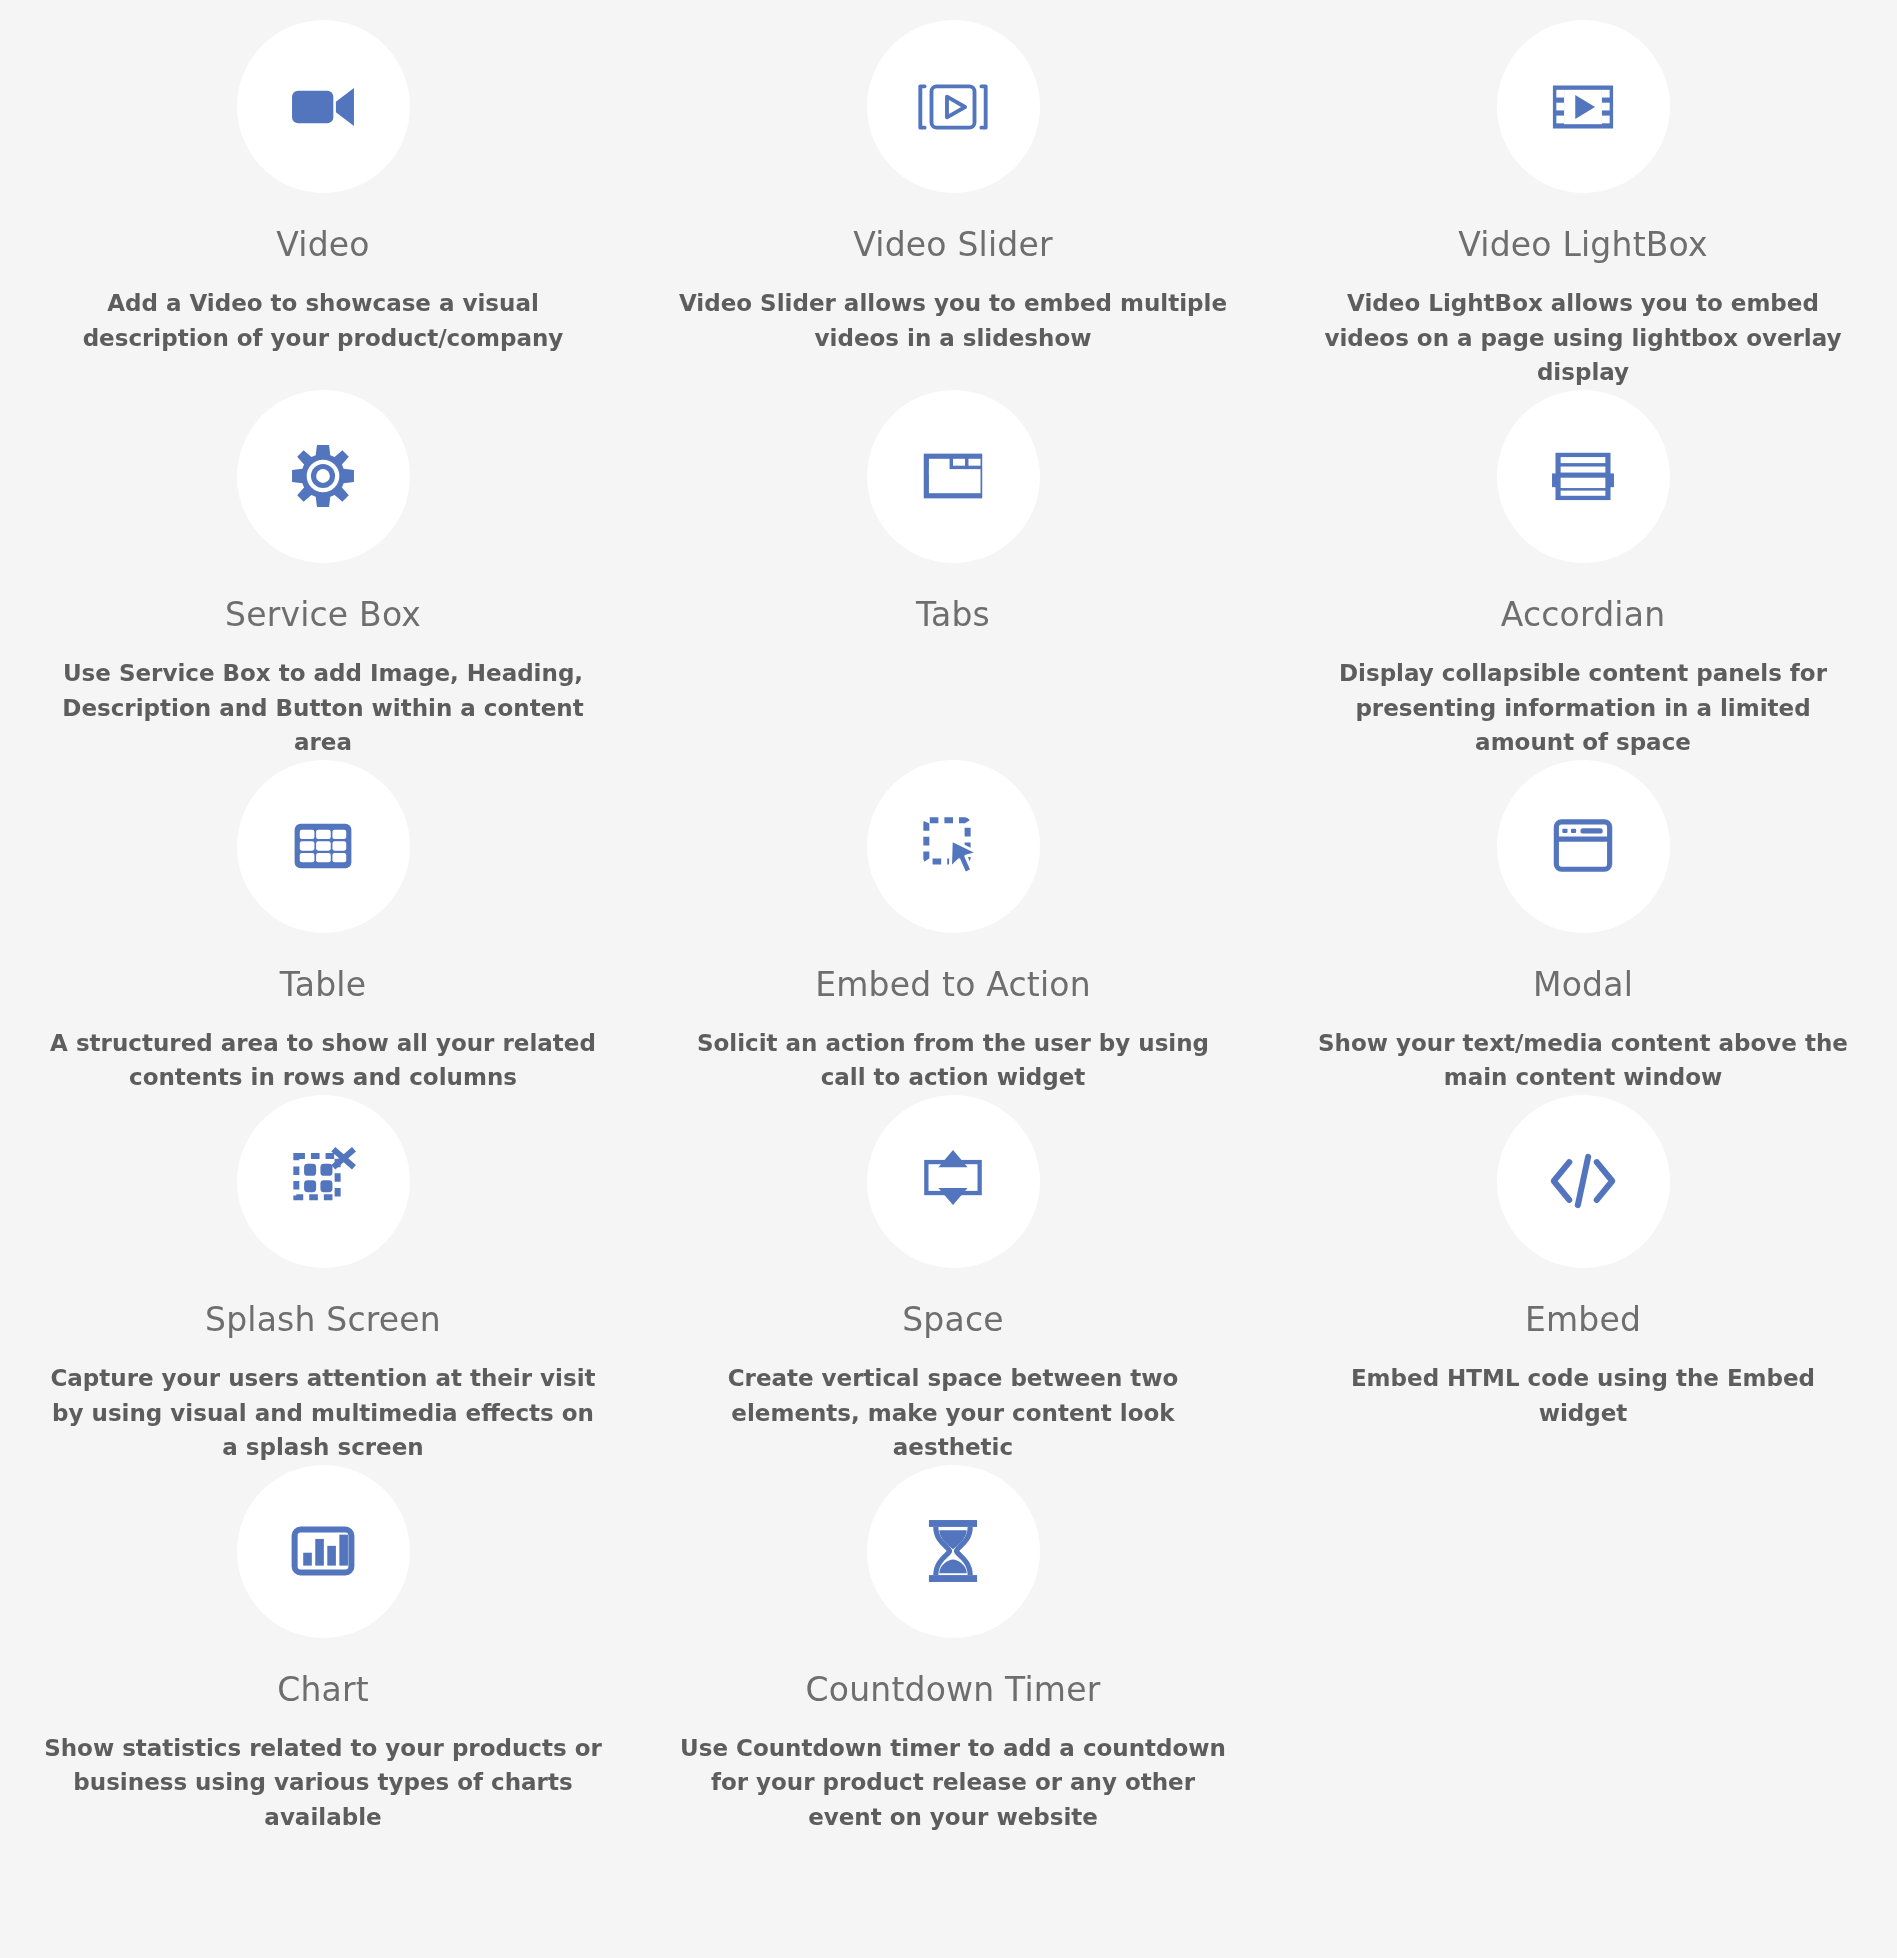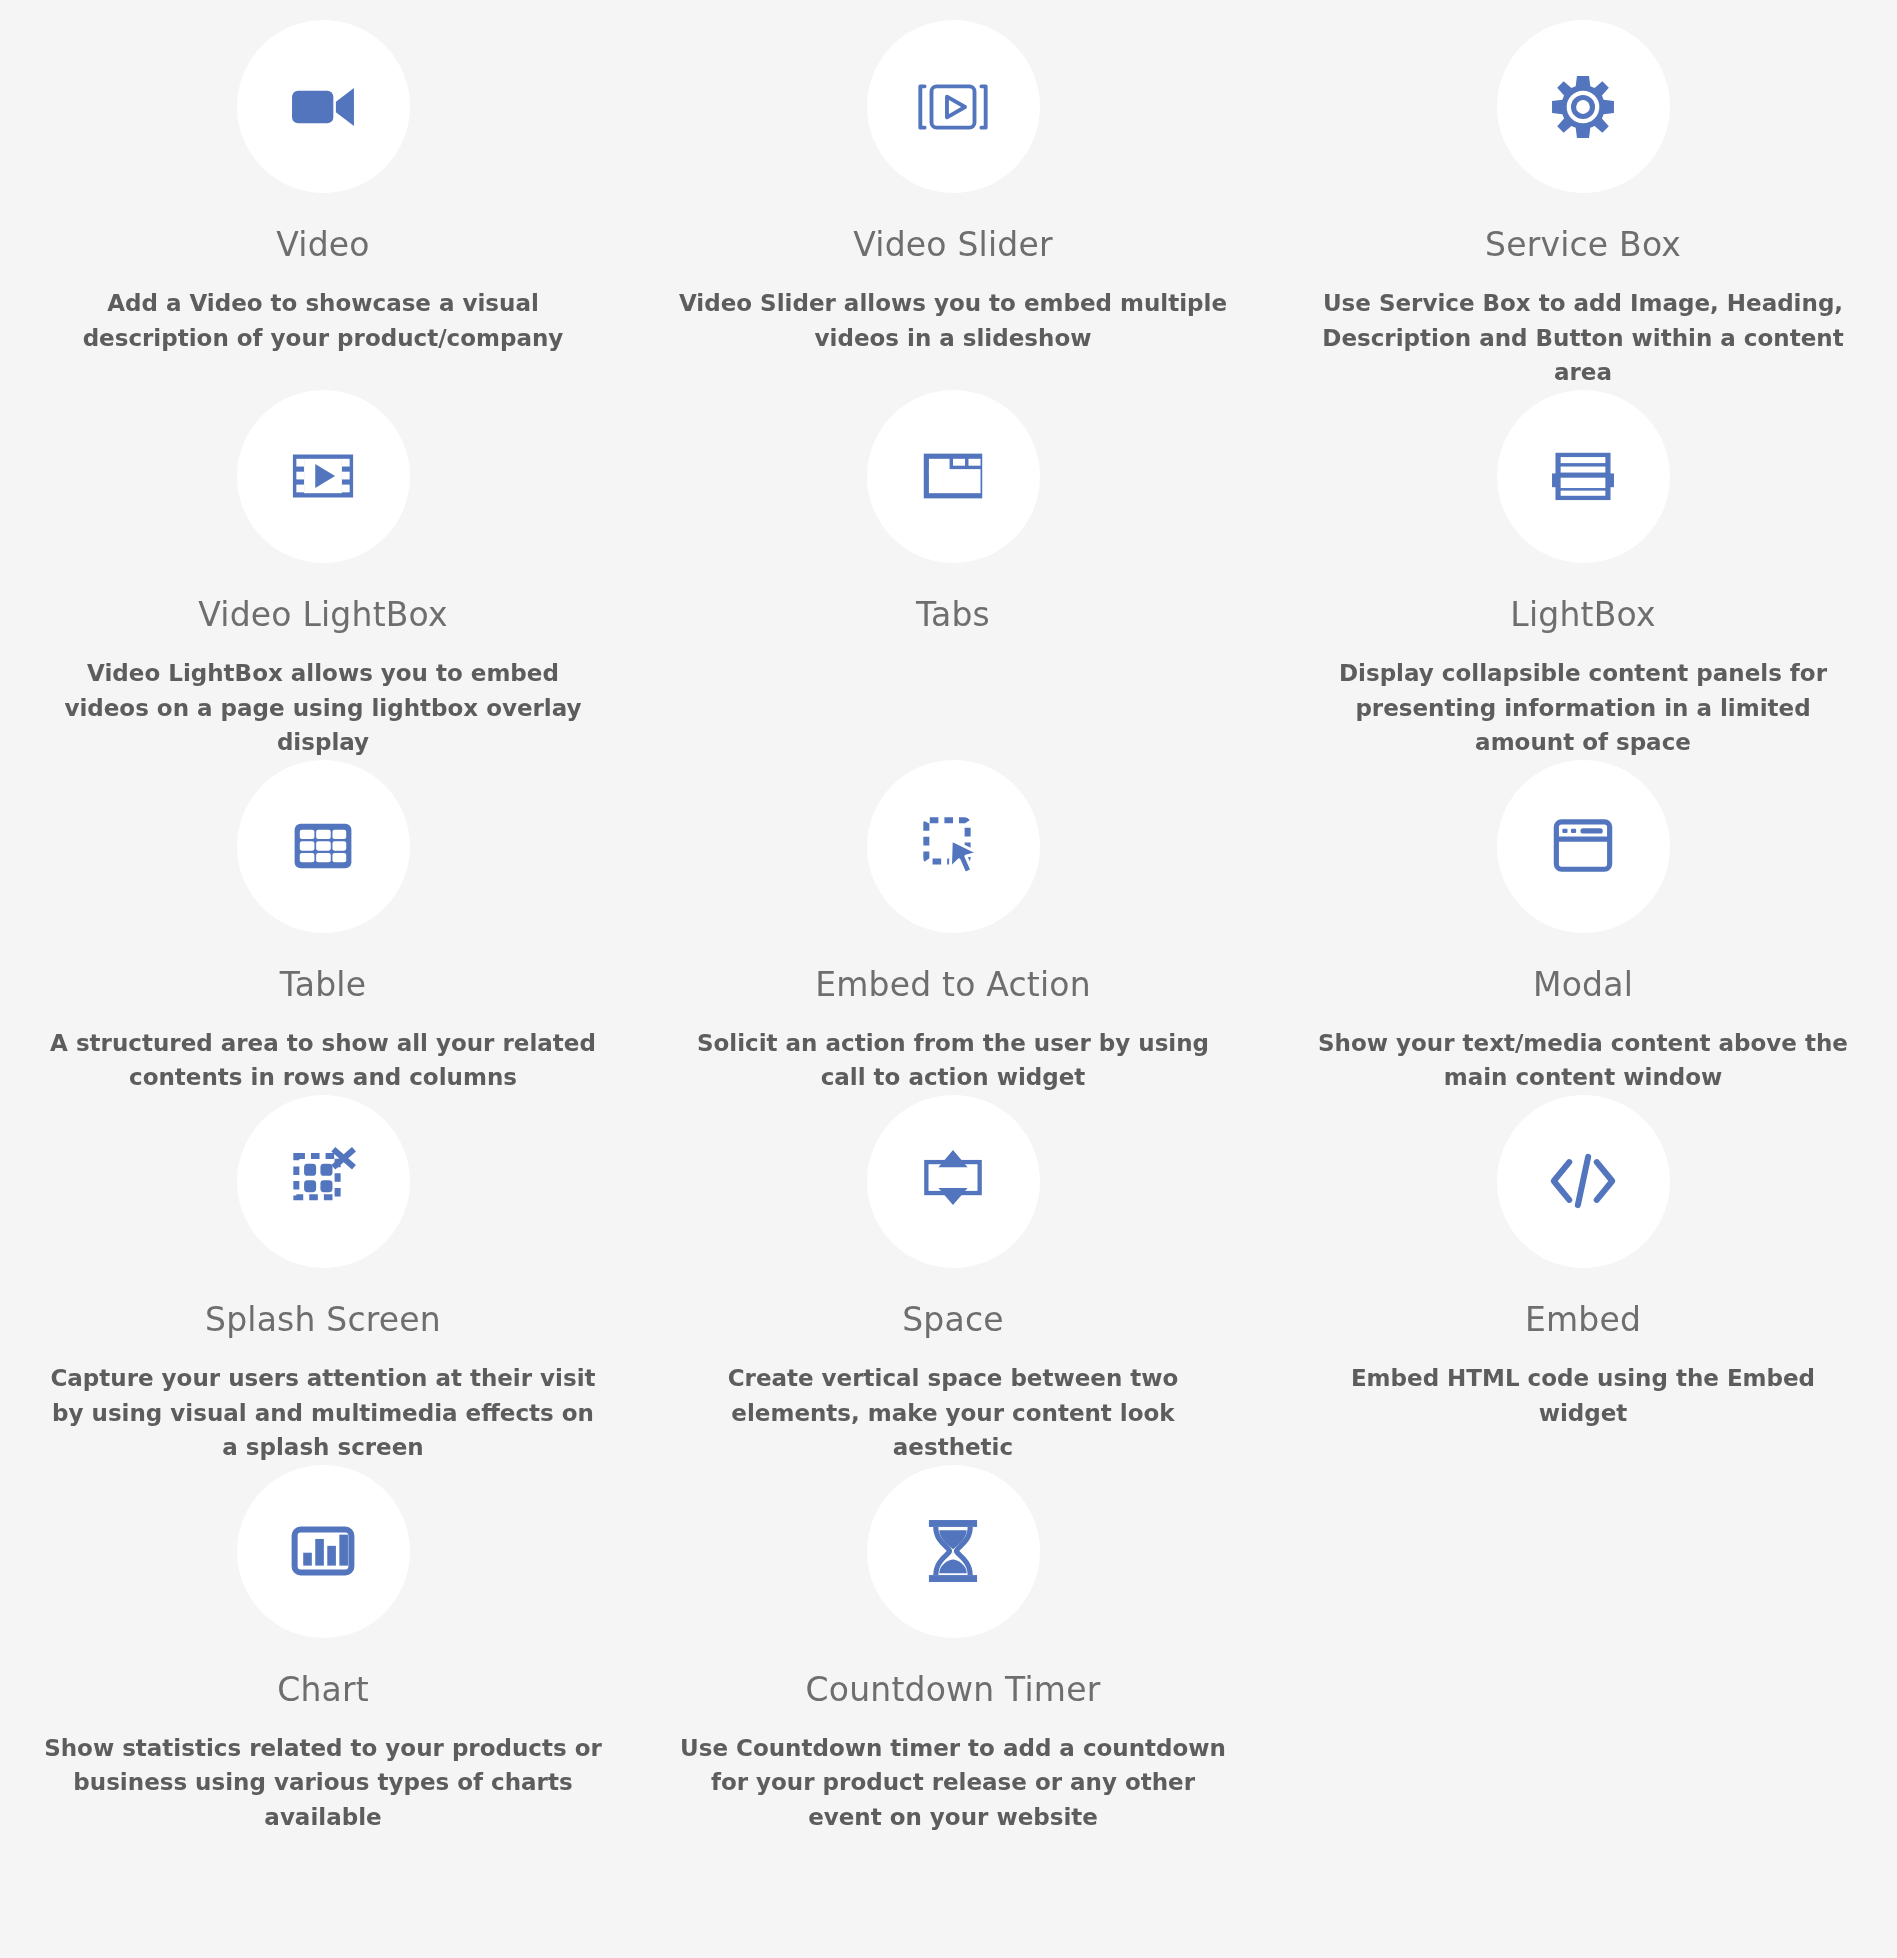--- a/index.html
+++ b/index.html
@@ -93,53 +93,53 @@
         </g>
       </svg>
     </div>
     <div class="feature-title">Video Slider</div>
     <div class="feature-desc">Video Slider allows you to embed multiple videos in a slideshow</div>
   </div>
 
   <div class="feature-cell">
     <div class="icon-circle">
       <svg viewBox="0 0 100 100" aria-hidden="true">
-        <g fill="#5275bd">
-          <path d="M50 14 L57 14 L58.5 26 L63.5 28 L72.5 20 L80 27.5 L72 36.5 L74 41.5 L86 43 L86 57 L74 58.5 L72 63.5 L80 72.5 L72.5 80 L63.5 72 L58.5 74 L57 86 L43 86 L41.5 74 L36.5 72 L27.5 80 L20 72.5 L28 63.5 L26 58.5 L14 57 L14 43 L26 41.5 L28 36.5 L20 27.5 L27.5 20 L36.5 28 L41.5 26 L43 14 Z"></path>
-        </g>
-        <circle cx="50" cy="50" r="19" fill="#ffffff"></circle>
-        <circle cx="50" cy="50" r="14" fill="#5275bd"></circle>
-        <circle cx="50" cy="50" r="8" fill="#ffffff"></circle>
-      </svg>
-    </div>
-    <div class="feature-title">Service Box</div>
-    <div class="feature-desc">Use Service Box to add Image, Heading, Description and Button within a content area</div>
-  </div>
-
-  <div class="feature-cell">
-    <div class="icon-circle">
-      <svg viewBox="0 0 100 100" aria-hidden="true">
         <rect x="15" y="25" width="70" height="50" fill="#5275bd"></rect>
         <rect x="28" y="30" width="44" height="40" fill="#ffffff"></rect>
         <rect x="19" y="30" width="9" height="9" fill="#ffffff"></rect>
         <rect x="19" y="45" width="9" height="9" fill="#ffffff"></rect>
         <rect x="19" y="60" width="9" height="9" fill="#ffffff"></rect>
         <rect x="72" y="30" width="9" height="9" fill="#ffffff"></rect>
         <rect x="72" y="45" width="9" height="9" fill="#ffffff"></rect>
         <rect x="72" y="60" width="9" height="9" fill="#ffffff"></rect>
         <path d="M41 36 L64 50 L41 64 Z" fill="#5275bd"></path>
       </svg>
     </div>
     <div class="feature-title">Video LightBox</div>
     <div class="feature-desc">Video LightBox allows you to embed videos on a page using lightbox overlay display</div>
   </div>
 
   <div class="feature-cell">
     <div class="icon-circle">
       <svg viewBox="0 0 100 100" aria-hidden="true">
+        <g fill="#5275bd">
+          <path d="M50 14 L57 14 L58.5 26 L63.5 28 L72.5 20 L80 27.5 L72 36.5 L74 41.5 L86 43 L86 57 L74 58.5 L72 63.5 L80 72.5 L72.5 80 L63.5 72 L58.5 74 L57 86 L43 86 L41.5 74 L36.5 72 L27.5 80 L20 72.5 L28 63.5 L26 58.5 L14 57 L14 43 L26 41.5 L28 36.5 L20 27.5 L27.5 20 L36.5 28 L41.5 26 L43 14 Z"></path>
+        </g>
+        <circle cx="50" cy="50" r="19" fill="#ffffff"></circle>
+        <circle cx="50" cy="50" r="14" fill="#5275bd"></circle>
+        <circle cx="50" cy="50" r="8" fill="#ffffff"></circle>
+      </svg>
+    </div>
+    <div class="feature-title">Service Box</div>
+    <div class="feature-desc">Use Service Box to add Image, Heading, Description and Button within a content area</div>
+  </div>
+
+  <div class="feature-cell">
+    <div class="icon-circle">
+      <svg viewBox="0 0 100 100" aria-hidden="true">
         <rect x="16" y="24" width="68" height="52" fill="#5275bd"></rect>
         <rect x="22" y="30" width="24" height="18" fill="#ffffff"></rect>
         <rect x="50" y="30" width="14" height="8" fill="#ffffff"></rect>
         <rect x="68" y="30" width="14" height="8" fill="#ffffff"></rect>
         <rect x="22" y="42" width="60" height="28" fill="#ffffff"></rect>
       </svg>
     </div>
     <div class="feature-title">Tabs</div>
   </div>
 
@@ -148,21 +148,21 @@
       <svg viewBox="0 0 100 100" aria-hidden="true">
         <rect x="18" y="23" width="64" height="30" fill="#5275bd"></rect>
         <rect x="14" y="47" width="72" height="16" fill="#5275bd"></rect>
         <rect x="18" y="58" width="64" height="20" fill="#5275bd"></rect>
         <rect x="24" y="28" width="52" height="7" fill="#ffffff"></rect>
         <rect x="24" y="39" width="52" height="7" fill="#ffffff"></rect>
         <rect x="24" y="52" width="52" height="12" fill="#ffffff"></rect>
         <rect x="24" y="67" width="52" height="6" fill="#ffffff"></rect>
       </svg>
     </div>
-    <div class="feature-title">LightBox</div>
+    <div class="feature-title">Accordian</div>
     <div class="feature-desc">Display collapsible content panels for presenting information in a limited amount of space</div>
   </div>
 
   <div class="feature-cell">
     <div class="icon-circle">
       <svg viewBox="0 0 100 100" aria-hidden="true">
         <rect x="17" y="24" width="66" height="52" rx="7" fill="#5275bd"></rect>
         <g fill="#ffffff">
           <rect x="23" y="31" width="17" height="11" rx="2.5"></rect>
           <rect x="42" y="31" width="17" height="11" rx="2.5"></rect>

